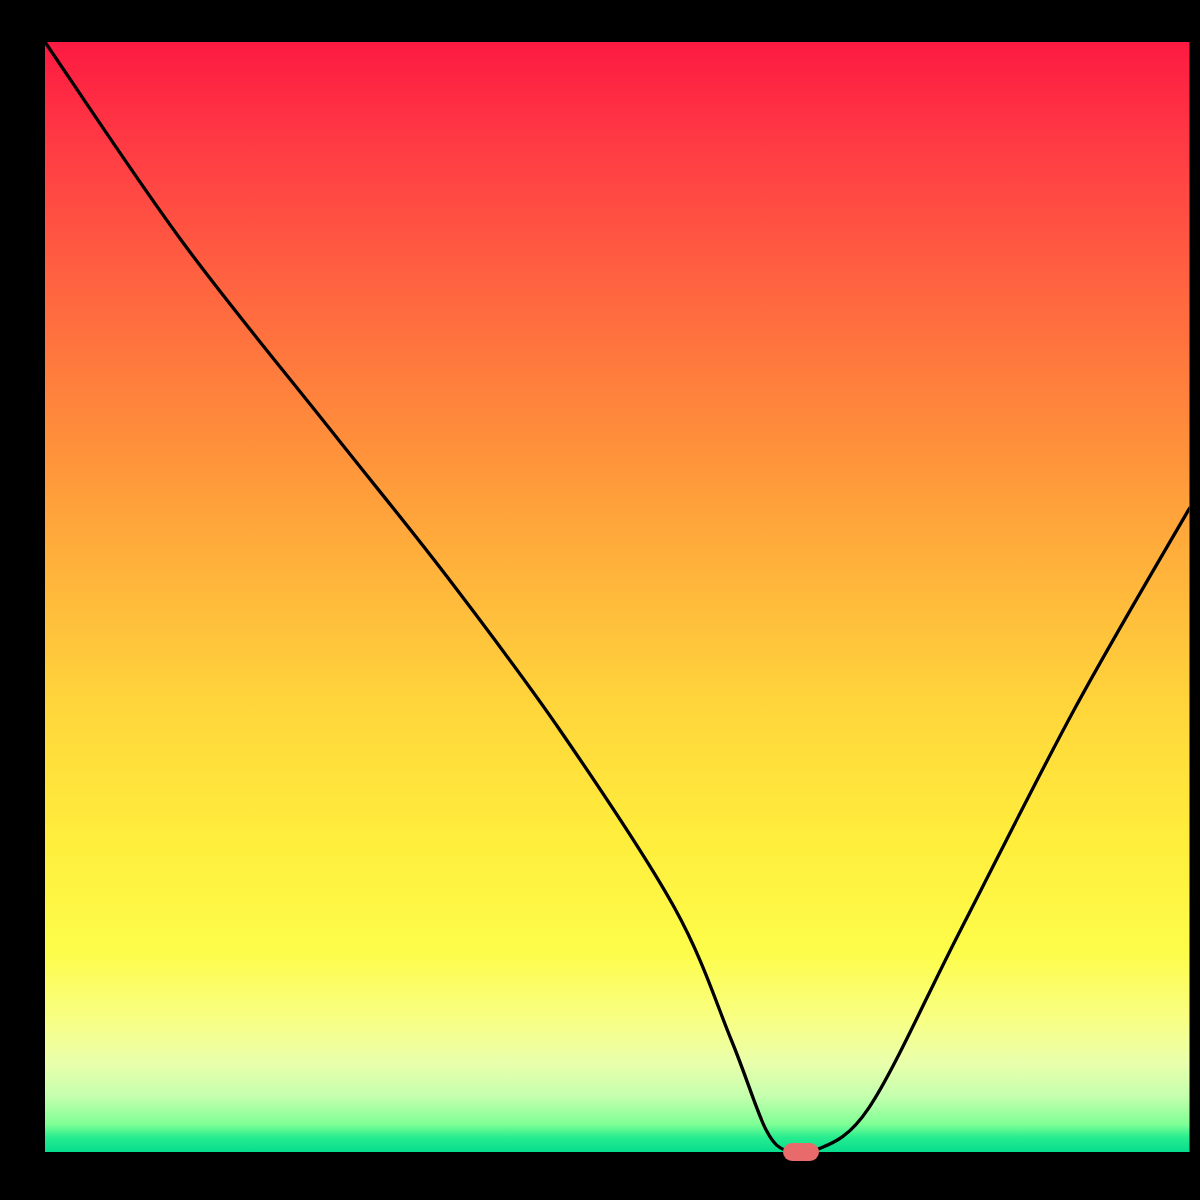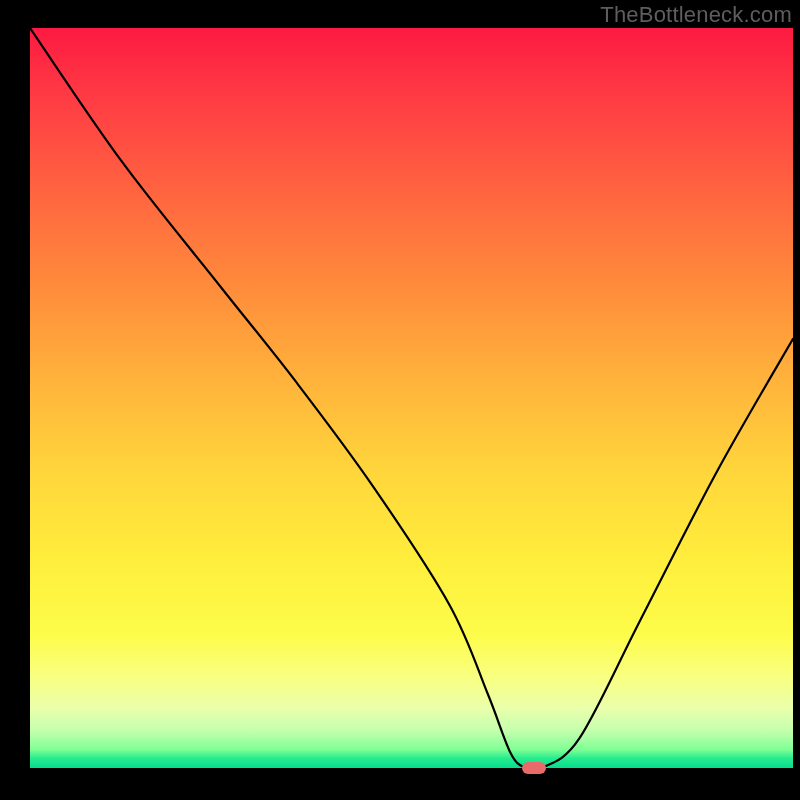--- a/index.html
+++ b/index.html
@@ -71,21 +71,20 @@
     height: 12px;
     border-radius: 6px;
     background: #e86a6a;
     transform: translate(-50%, -50%);
   }
 </style>
 </head>
 <body>
 
 <div class="container">
-  <div class="watermark">TheBottleneck.com</div>
 
   <div class="plot-area">
     <div class="gradient"></div>
 
     <svg class="curve" viewBox="0 0 763 740" preserveAspectRatio="none">
       <path id="curve-path" fill="none" stroke="#000000" stroke-width="2.2" stroke-linecap="round" stroke-linejoin="round" d="M 0.00 0.00 C 15.26 22.20, 59.77 90.03, 91.56 133.20 C 123.35 176.37, 161.50 222.00, 190.75 259.00 C 220.00 296.00, 241.62 321.90, 267.05 355.20 C 292.48 388.50, 317.92 421.80, 343.35 458.80 C 368.78 495.80, 400.58 542.67, 419.65 577.20 C 438.73 611.73, 447.63 641.33, 457.80 666.00 C 467.97 690.67, 474.33 712.87, 480.69 725.20 C 487.05 737.53, 490.86 737.53, 495.95 740.00 C 501.04 742.47, 502.31 744.93, 511.21 740.00 C 520.11 735.07, 532.83 735.07, 549.36 710.40 C 565.89 685.73, 587.51 636.40, 610.40 592.00 C 633.29 547.60, 661.27 490.87, 686.70 444.00 C 712.13 397.13, 750.28 333.00, 763.00 310.80"></path>
     </svg>
 
     <div id="marker" class="marker-pill" style="left: 503.58px; top: 740px; background: rgb(232, 106, 106);"></div>
   </div>

